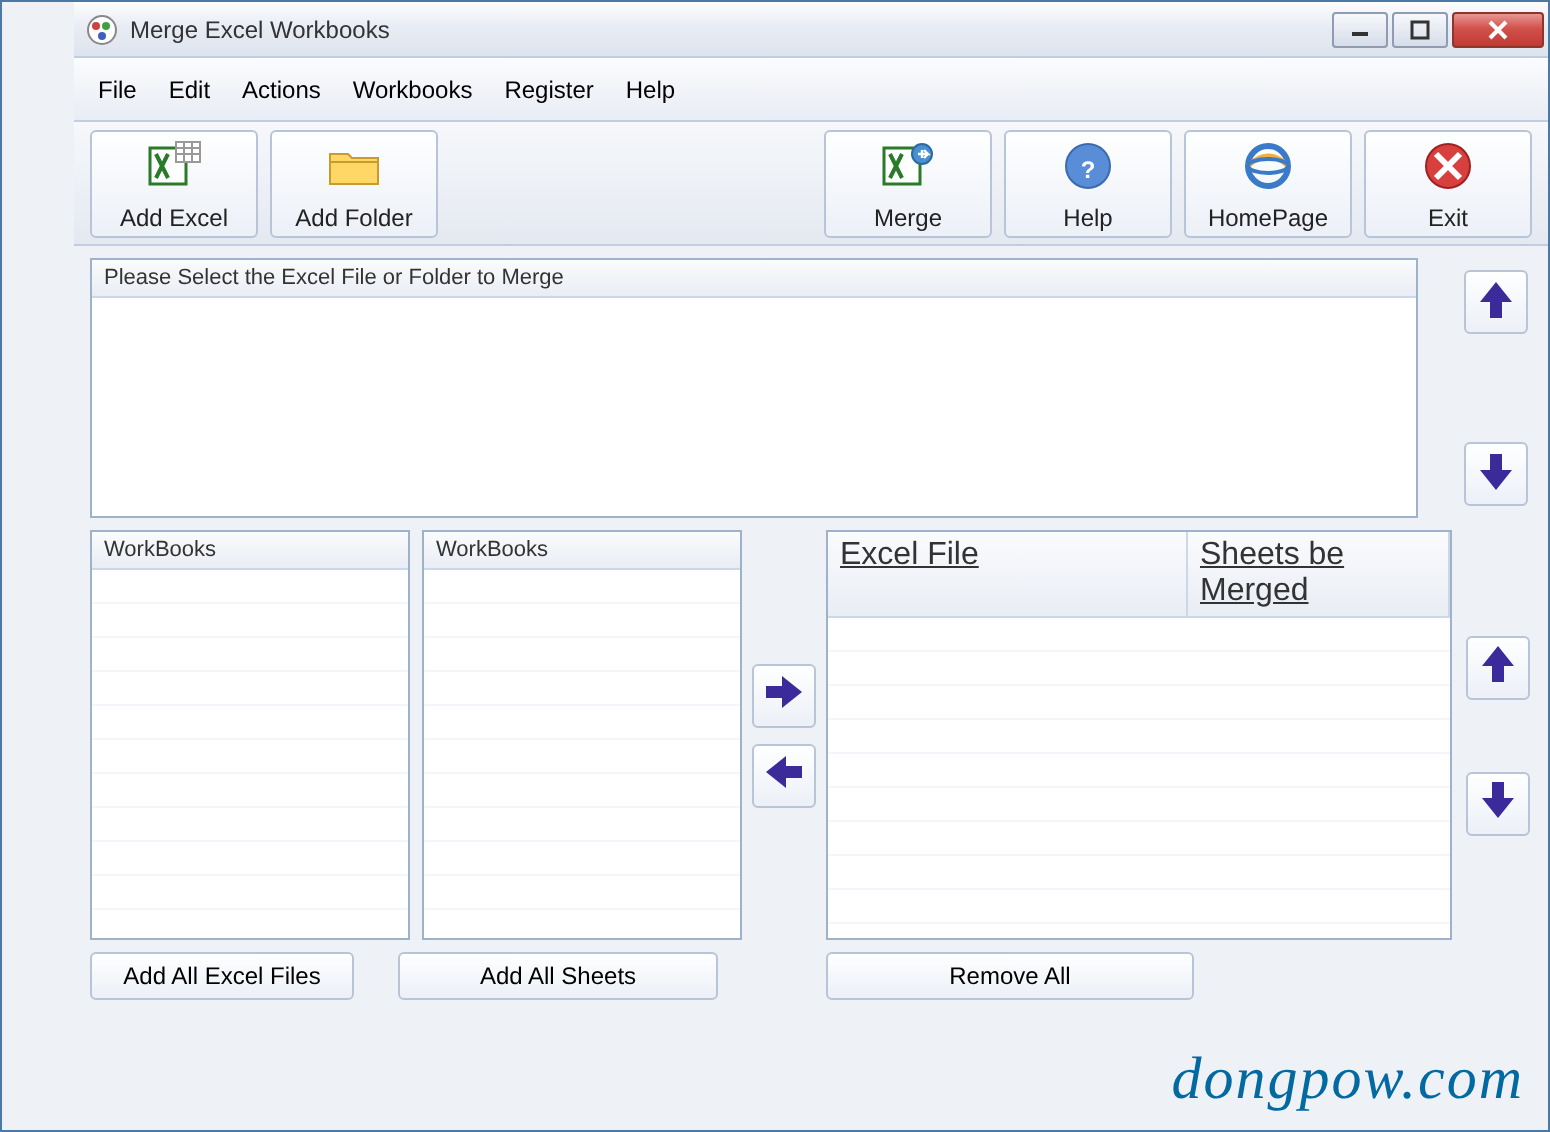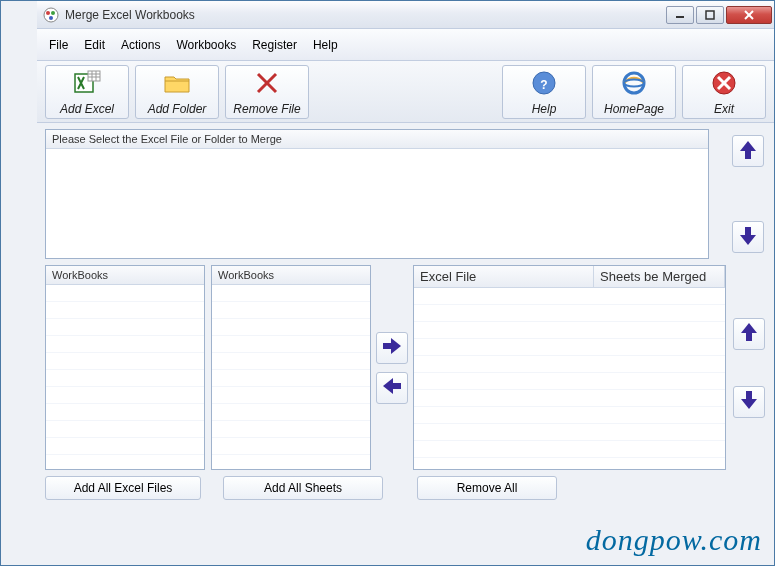--- a/index.html
+++ b/index.html
@@ -9,49 +9,49 @@
 .titlebar .app-icon { width: 16px; height: 16px; margin-right: 6px; }
 .titlebar .title { flex: 1; color: #333; }
 .win-btns { display: flex; gap: 2px; }
 .win-btn { width: 28px; height: 18px; border: 1px solid #8f9bb3; border-radius: 2px; background: linear-gradient(to bottom,#f6f8fb,#d6dde9); display:flex; align-items:center; justify-content:center; cursor:pointer; }
 .win-btn.close { width: 46px; background: linear-gradient(to bottom,#e89793,#d1514b 45%,#c13933); border-color:#8f3530; color:#fff; }
 .win-btn svg { display:block; }
 .menubar { height: 32px; background: linear-gradient(to bottom,#fbfcfe,#e8ecf4); display: flex; align-items: center; padding: 0 6px; gap: 4px; border-bottom: 1px solid #c2cde0; }
 .menubar .menu { padding: 2px 6px; cursor: pointer; }
 .toolbar { height: 62px; padding: 4px 8px 2px 8px; display:flex; gap:6px; background:linear-gradient(to bottom,#f6f8fb,#e4e9f1); border-bottom:1px solid #c2cde0; }
 .tool-btn { width: 84px; height: 54px; border:1px solid #b8c4d8; border-radius:3px; background: linear-gradient(to bottom,#feffff,#ecf0f7); display:flex; flex-direction:column; align-items:center; justify-content:center; gap:2px; cursor:pointer; }
-.tool-btn .lbl { color:#222;font-style:italic; }
+.tool-btn .lbl { color:#222; }
 .tool-spacer { flex:1; }
 .content { flex:1; padding: 6px 8px 4px 8px; display:flex; flex-direction:column; gap:6px; }
 .pane { border:1px solid #9fb2cc; background:#fff; }
 .pane-header { background:linear-gradient(to bottom,#fafbfd,#e9edf4); padding:3px 6px; border-bottom:1px solid #cdd7e6; font-size:11px; color:#333; }
 .topgroup { display:flex; gap:23px; height:130px; }
 .toppane { flex:1; }
 .vbtns { width:34px; display:flex; flex-direction:column; justify-content:space-between; padding:6px 0; }
 .arrow-btn { width:32px; height:32px; border:1px solid #b8c4d8; border-radius:3px; background:linear-gradient(to bottom,#feffff,#ecf0f7); display:flex; align-items:center; justify-content:center; cursor:pointer; }
 .midgroup { display:flex; gap:6px; height:205px; }
 .col { display:flex; flex-direction:column; gap:4px;border-radius:31px; }
 .col.wb { width:160px; }
 .col.ws { width:160px; }
 .col.transfer { width:30px; justify-content:center; gap:8px; align-items:center; }
 .col.excel { flex:1; }
 .col.vbtns2 { width:34px; justify-content:center; gap:36px; align-items:center; }
 .listpane { flex:1; }
 .listpane .rows { height: calc(100% - 20px); background: repeating-linear-gradient(to bottom,#fff 0,#fff 16px,#f2f5fa 16px,#f2f5fa 17px); }
 .excel-table { flex:1; display:flex; flex-direction:column; }
 .thead { display:flex; background:linear-gradient(to bottom,#fafbfd,#e9edf4); border-bottom:1px solid #cdd7e6; }
-.th { padding:3px 6px; font-size:13px; color:#333; border-right:1px solid #cdd7e6; }
+.th { padding:3px 6px; font-size:16px; color:#333; border-right:1px solid #cdd7e6;text-decoration:underline; }
 .th.c1 { flex: 0 0 180px; }
 .th.c2 { flex: 1; }
 .tbody { flex:1; background: repeating-linear-gradient(to bottom,#fff 0,#fff 16px,#f2f5fa 16px,#f2f5fa 17px); }
 .bottom-btns { display:flex; gap:6px; }
 .action-btn { height:24px; border:1px solid #b8c4d8; border-radius:3px; background:linear-gradient(to bottom,#feffff,#ecf0f7); cursor:pointer; display:flex; align-items:center; justify-content:center; padding:0 8px; }
-.action-btn.wb { width:156px; }
+.action-btn.wb { width:132px; }
 .action-btn.ws { width:160px; margin-left:16px; }
-.action-btn.rm { width:140px; margin-left:28px; }
+.action-btn.rm { width:184px; margin-left:48px; }
 .watermark { position:absolute; right:12px; bottom:8px; font-family:"Times New Roman",serif; font-size:30px; color:#0369a1; letter-spacing:1px; pointer-events:none; font-style:italic; }
 .window { position:relative; }
 </style>
 </head>
 <body>
 
 <div class="window">
 
   <div class="titlebar">
     <span class="app-icon">
@@ -105,28 +105,30 @@
           </svg></span>
       <span class="lbl">Add Excel</span>
     </div>
     <div class="tool-btn">
       <span><svg width="30" height="28">
             <path d="M3 8 L3 23 L27 23 L27 10 L14 10 L12 8 Z" fill="#ffd766" stroke="#c89b2f"></path>
             <path d="M3 12 L27 12" stroke="#c89b2f"></path>
           </svg></span>
       <span class="lbl">Add Folder</span>
     </div>
-    <div class="tool-btn">
-      <span><svg width="30" height="28">
-            <line x1="6" y1="5" x2="24" y2="23" stroke="#c03030" stroke-width="3"></line>
-            <line x1="24" y1="5" x2="6" y2="23" stroke="#c03030" stroke-width="3"></line>
-          </svg></span>
-      <span class="lbl">Remove File</span>
-    </div>
     <div class="tool-spacer"></div>
+    <div class="tool-btn">
+      <span><svg width="30" height="28">
+            <rect x="3" y="5" width="18" height="18" fill="#fff" stroke="#2a7a2a" stroke-width="1.5"></rect>
+            <path d="M6 8 L12 20 M12 8 L6 20" stroke="#2a7a2a" stroke-width="2"></path>
+            <circle cx="22" cy="8" r="5" fill="#4a90d0" stroke="#2a6aa0"></circle>
+            <path d="M22 6 L22 10 M20 8 L25 8 L23 6 M25 8 L23 10" stroke="#fff" stroke-width="1.2" fill="none"></path>
+          </svg></span>
+      <span class="lbl">Merge</span>
+    </div>
     <div class="tool-btn">
       <span><svg width="30" height="28">
             <circle cx="15" cy="14" r="11" fill="#5a8dd8" stroke="#3a6ab0"></circle>
             <text x="15" y="20" text-anchor="middle" font-size="16" font-weight="bold" fill="#fff">?</text>
           </svg></span>
       <span class="lbl">Help</span>
     </div>
     <div class="tool-btn">
       <span><svg width="30" height="28">
             <circle cx="15" cy="14" r="10" fill="none" stroke="#3a7ac8" stroke-width="3"></circle>

